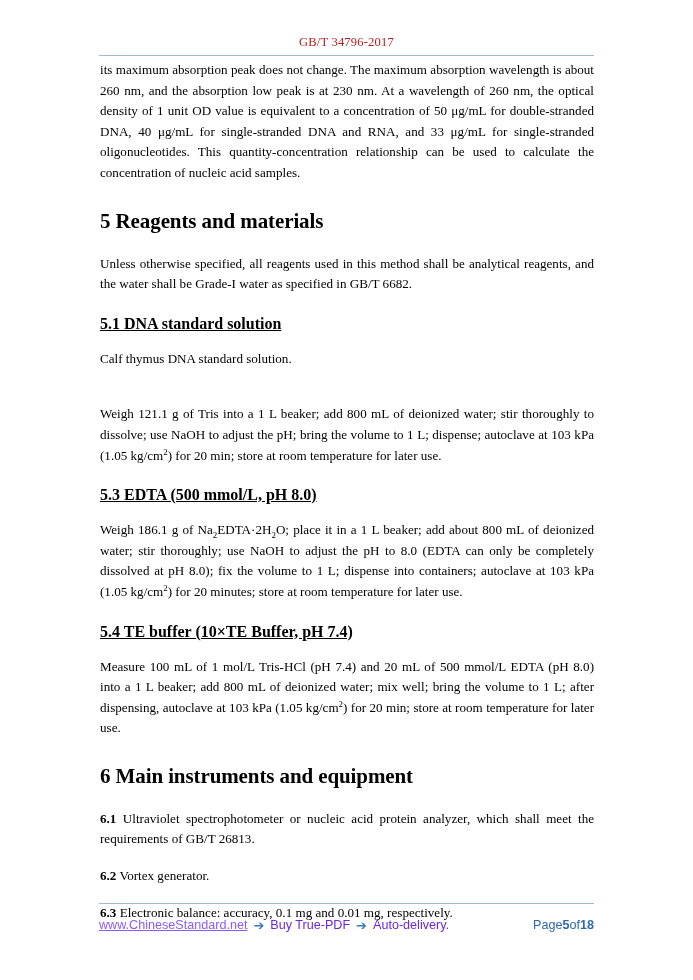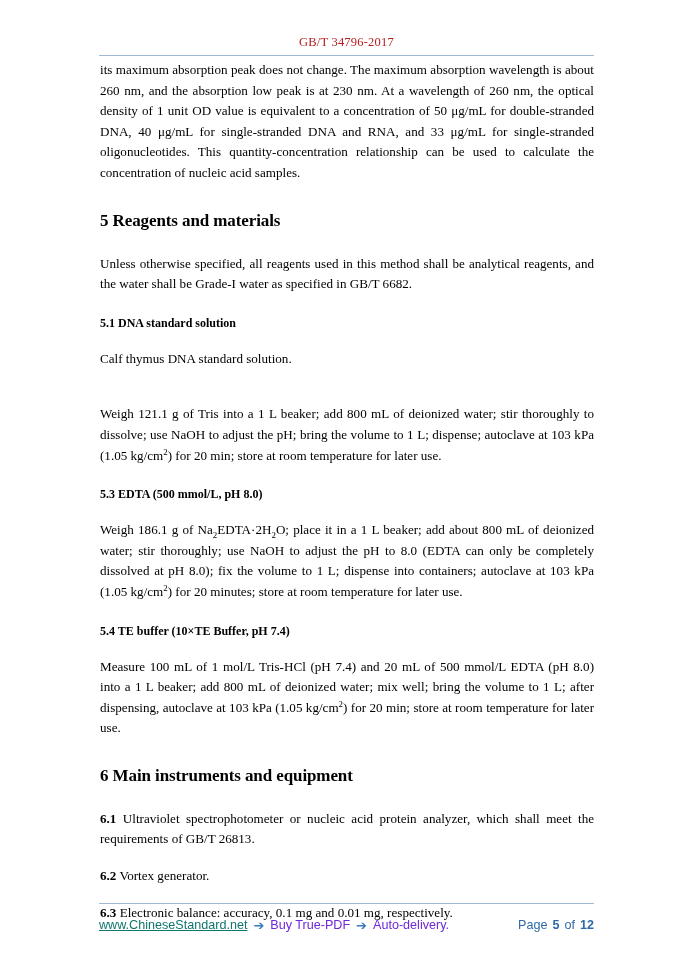--- a/index.html
+++ b/index.html
@@ -63,33 +63,34 @@
     text-justify: inter-word;
     hyphens: none;
   }
   p.para.nojust {
     text-align: left;
   }
   .gap-md { height: 16px; }
 
   h2.section-title {
     margin: 0;
-    font-size: 17px;
+    font-size: 21px;
     font-weight: bold;
     line-height: 22px;
     letter-spacing: -0.1px;
   }
   .h2-wrap-top { height: 26px; }
   .h2-wrap-bot { height: 22px; }
 
   h3.sub-title {
     margin: 0;
-    font-size: 12px;
+    font-size: 16px;
     font-weight: bold;
     line-height: 19px;
+    text-decoration: underline;
   }
   .h3-wrap-top { height: 19px; }
   .h3-wrap-bot { height: 16px; }
 
   .num-lead { font-weight: bold; text-align: right; }
 
   sup { font-size: 0.68em; vertical-align: super; line-height: 0; }
   sub { font-size: 0.68em; vertical-align: sub; line-height: 0; }
 
   
@@ -113,36 +114,35 @@
     display: flex;
     align-items: center;
   }
   .footer-left {
     display: flex;
     align-items: center;
     gap: 6px;
     white-space: nowrap;
   }
   .footer-link {
-    color: #0f766e;
+    color: #8b5cf6;
     text-decoration: underline;
     cursor: pointer;
   }
   .footer-arrow {
     color: #3b7cc0;
     font-size: 13px;
   }
   .footer-text { color: #6d28d9; }
   .footer-right {
     margin-left: auto;
     white-space: nowrap;
     color: #2f6aa8;
     display: flex;
     align-items: baseline;
-    gap: 5px;
   }
   .footer-right b { font-weight: bold; }
 </style>
 </head>
 <body>
 
 <div class="page">
 
   <div class="page-header">
     <span class="header-code">GB/T 34796-2017</span>
@@ -205,17 +205,17 @@
       <span class="footer-link">www.ChineseStandard.net</span>
       <span class="footer-arrow">➔</span>
       <span class="footer-text">Buy True-PDF</span>
       <span class="footer-arrow">➔</span>
       <span class="footer-text">Auto-delivery.</span>
     </div>
     <div class="footer-right">
       <span>Page</span>
       <b>5</b>
       <span>of</span>
-      <b>12</b>
+      <b>18</b>
     </div>
   </div>
 
 </div>
 
 </body></html>

